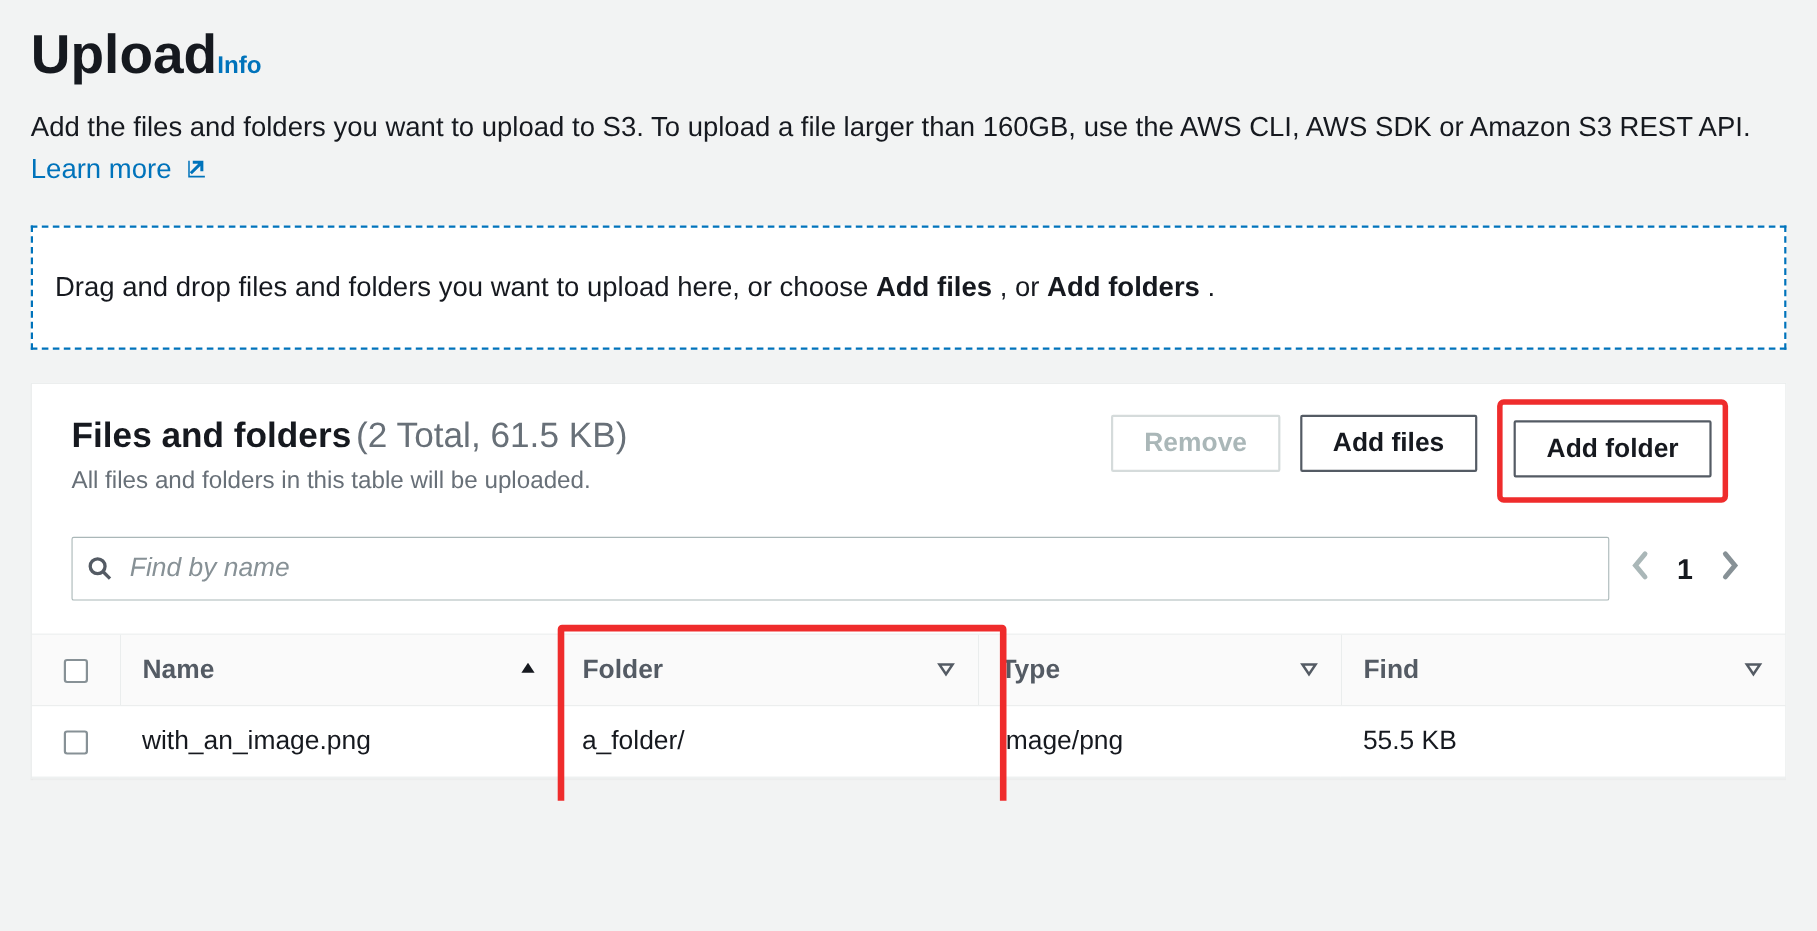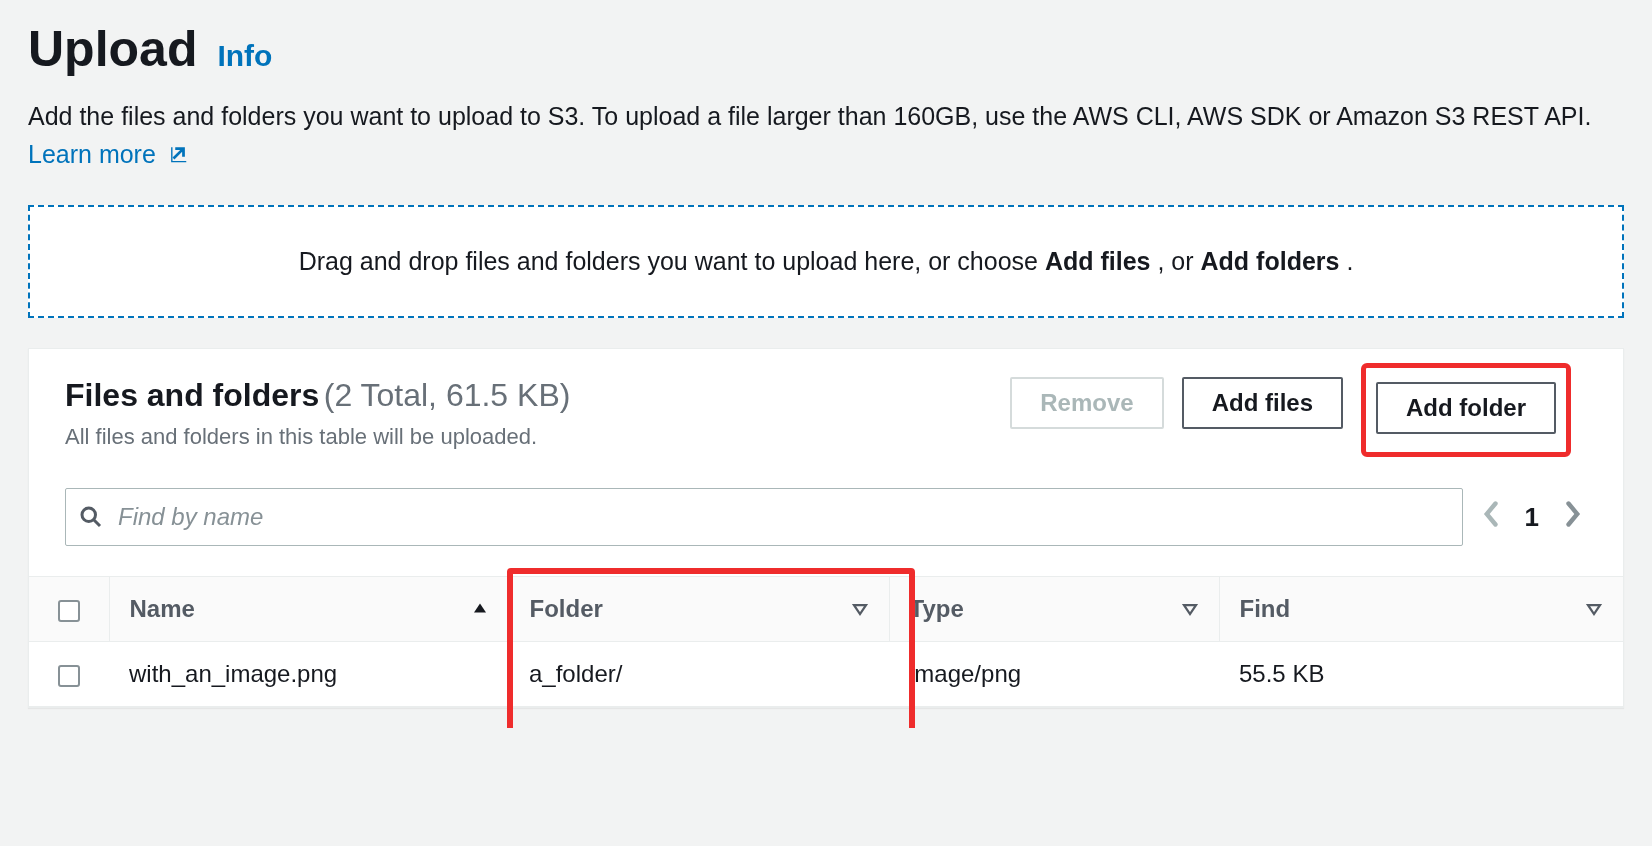--- a/index.html
+++ b/index.html
@@ -8,31 +8,30 @@
     background: #f2f3f3;
     color: #16191f;
     width: 1652px;
     padding: 0 28px 20px 28px;
   }
 
   
   .page-header {
     display: flex;
     align-items: baseline;
-    gap: 20px;
     padding: 20px 0 10px 0;
   }
   .page-header h1 {
     font-size: 50px;
     font-weight: 700;
     color: #16191f;
   }
   .info-link {
     color: #0073bb;
-    font-size: 30px;
+    font-size: 22px;
     font-weight: 700;
     cursor: pointer;
   }
 
   .description {
     font-size: 25px;
     color: #16191f;
     line-height: 1.5;
     padding: 10px 0 30px 0;
   }
@@ -44,21 +43,20 @@
     display: inline-block;
     vertical-align: -2px;
     margin-left: 4px;
   }
 
   
   .dropzone {
     border: 2px dashed #0073bb;
     background: #ffffff;
     padding: 40px 20px;
-    text-align: center;
     font-size: 25px;
     color: #16191f;
     margin-bottom: 30px;
   }
   .dropzone b { font-weight: 700; }
 
   
   .panel {
     background: #ffffff;
     border: 1px solid #eaeded;

